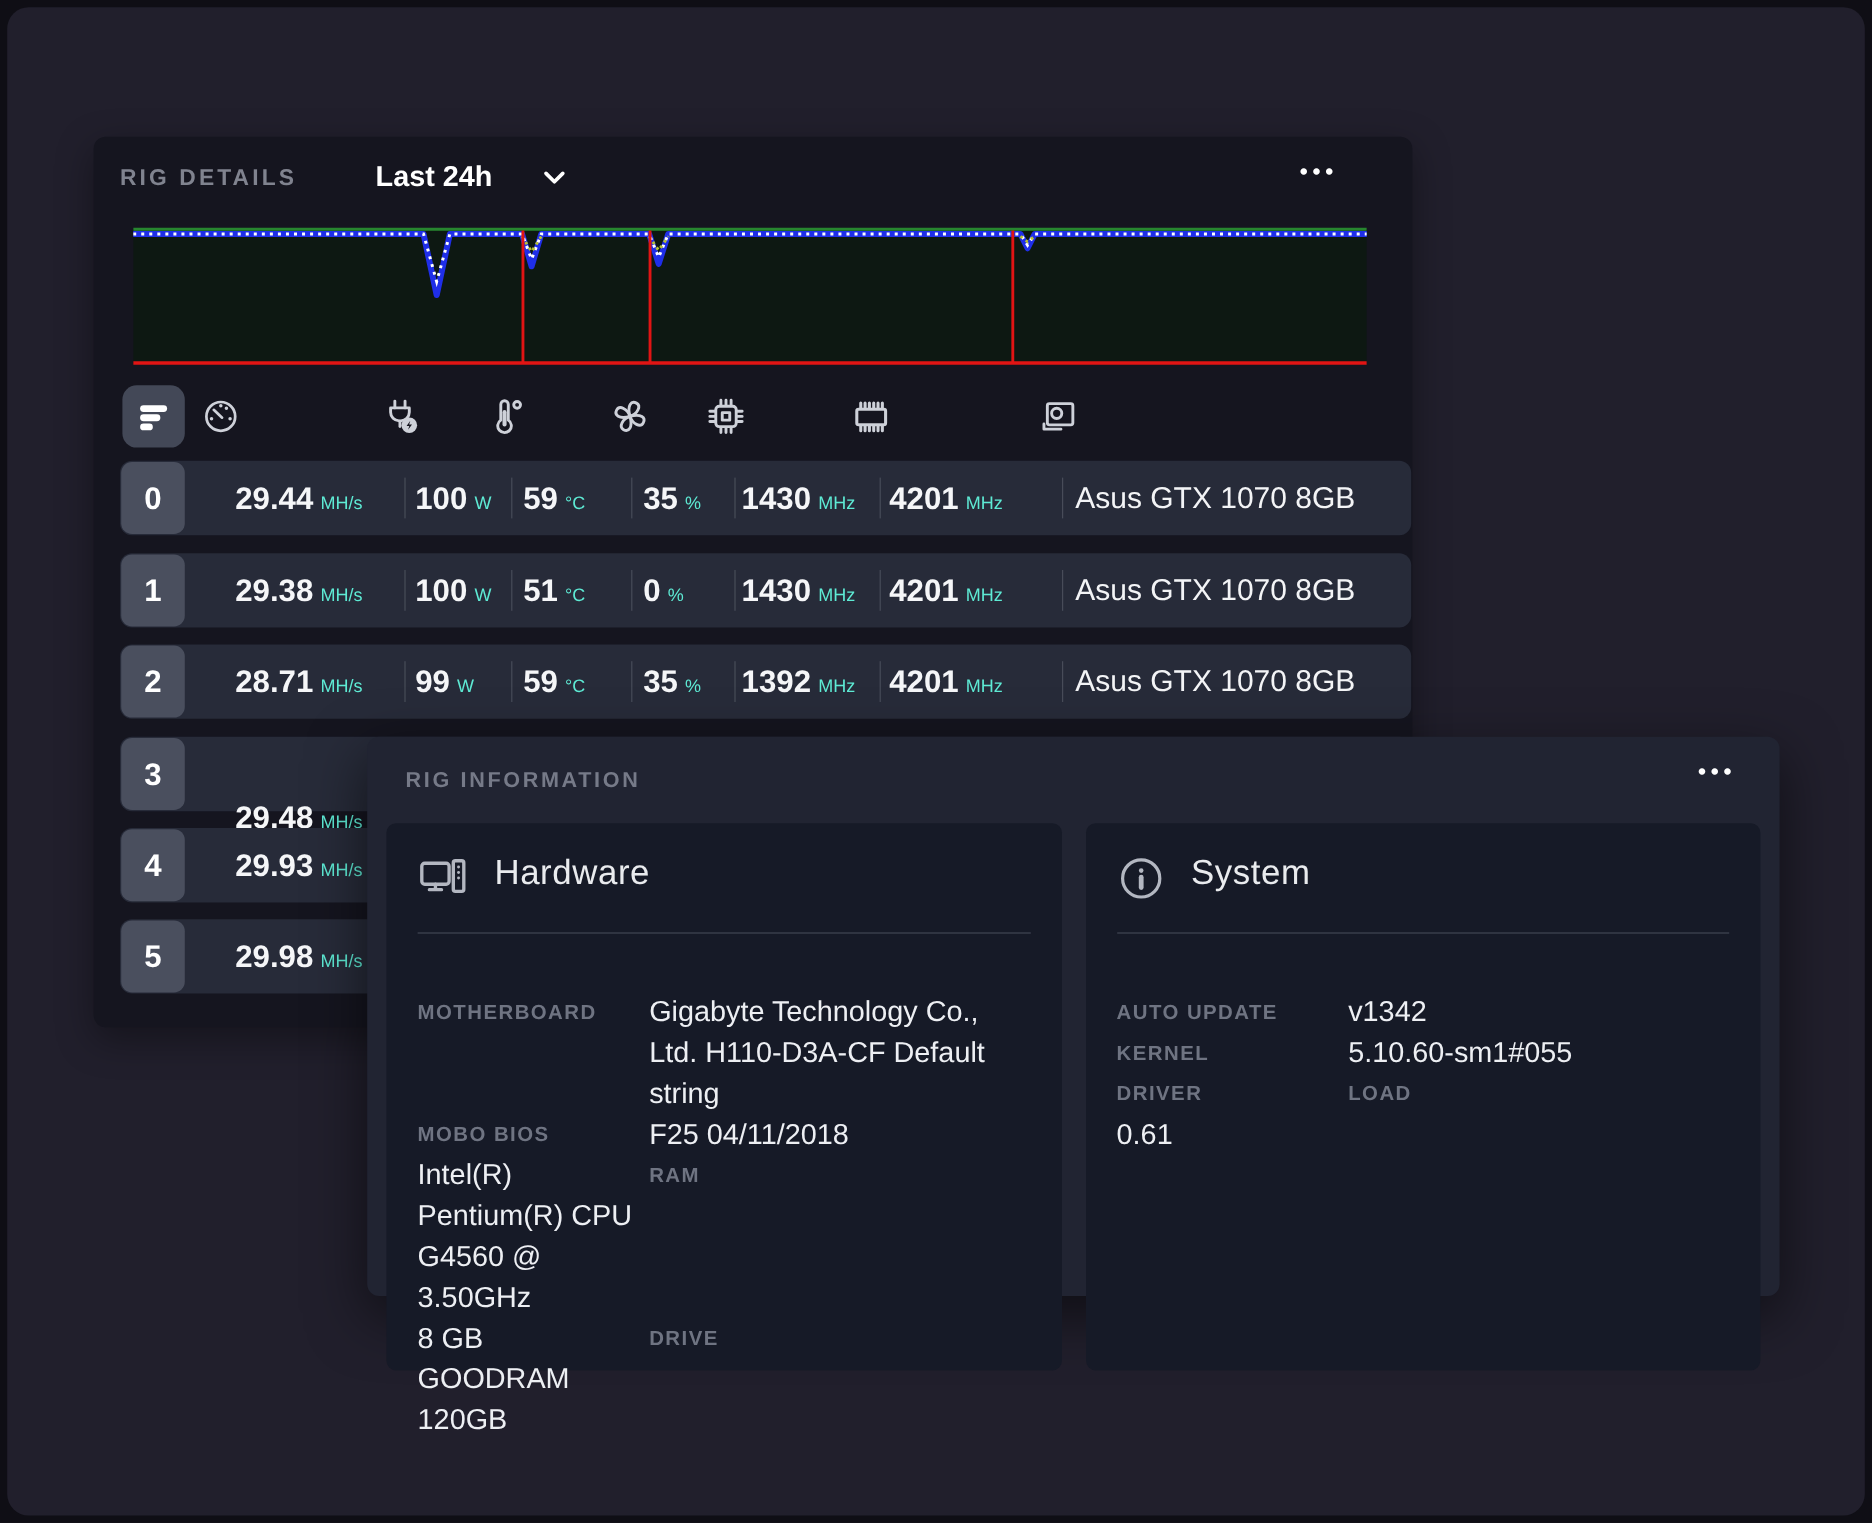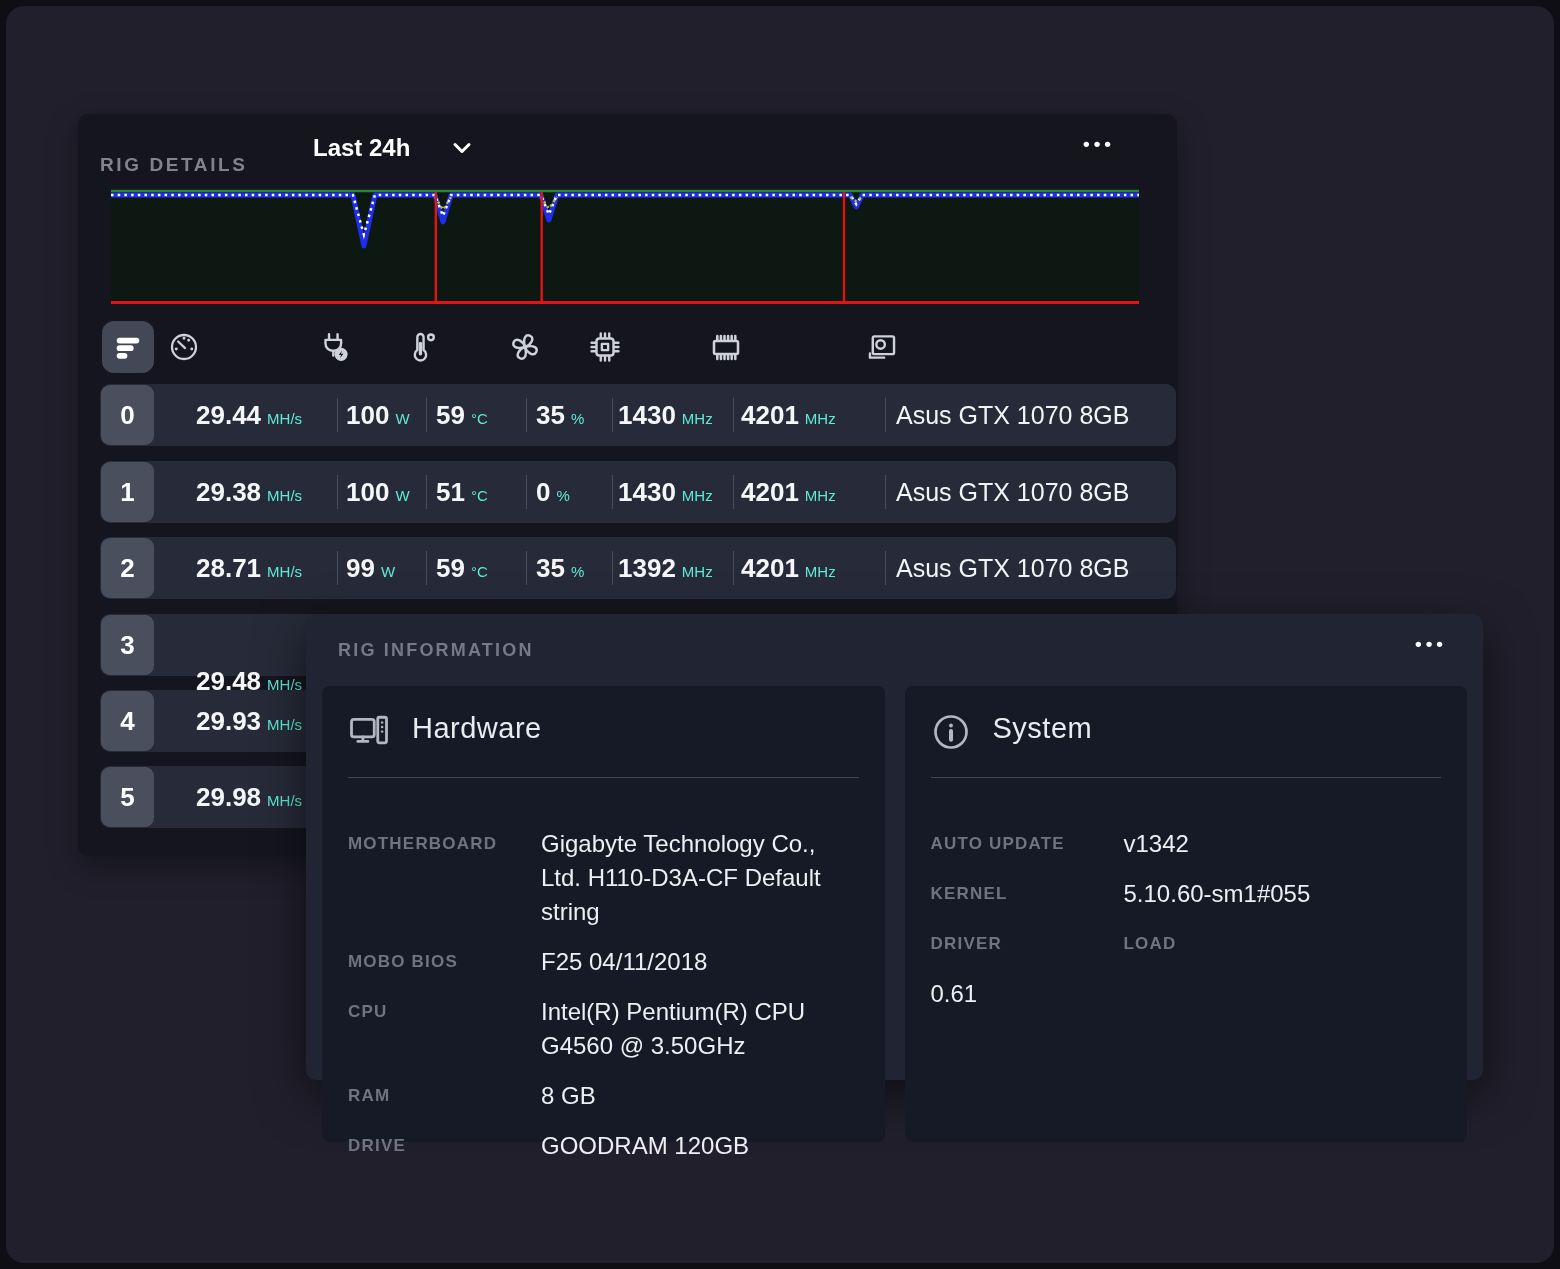--- a/index.html
+++ b/index.html
@@ -9,21 +9,21 @@
     -webkit-font-smoothing:antialiased;
   }
   .page{position:absolute;inset:6px;background:#211f2c;border-radius:18px}
 
   
   .panel-details{
     position:absolute;left:72px;top:108px;width:1099px;height:742px;
     background:#15151f;border-radius:10px;z-index:1;
     box-shadow:0 10px 30px rgba(0,0,0,.35);
   }
-  .pd-title{position:absolute;left:22px;top:40px;font-size:19px;font-weight:bold;
+  .pd-title{position:absolute;left:22px;top:24px;font-size:19px;font-weight:bold;
     letter-spacing:2.6px;color:#80838f;white-space:nowrap}
   .range-btn{position:absolute;left:231px;top:16px;display:flex;align-items:center;gap:38px;
     background:transparent;border:none;cursor:pointer;padding:4px}
   .range-label{font-size:24px;font-weight:bold;color:#ffffff;white-space:nowrap}
   .menu-dots{position:absolute;right:56px;top:18px;background:transparent;border:none;
     color:#ffffff;font-size:19px;letter-spacing:4px;cursor:pointer;font-weight:bold}
 
   .chart-wrap{position:absolute;left:33px;top:75px;width:1028px;height:118px}
   .chart-wrap svg{display:block;width:100%;height:100%}
 
@@ -54,21 +54,21 @@
     letter-spacing:2.2px;color:#767a88;white-space:nowrap}
   .pi-dots{position:absolute;right:30px;top:18px;background:transparent;border:none;
     color:#ffffff;font-size:19px;letter-spacing:4px;cursor:pointer;font-weight:bold}
   .cards{position:absolute;left:16px;right:16px;top:72px;display:flex;gap:20px}
   .card{flex:1;height:456px;background:#161a27;border-radius:8px;position:relative}
   .card-head{position:absolute;left:26px;top:26px;display:flex;align-items:flex-start;gap:22px}
   .card-head svg{stroke:#b3b7c1;fill:none;stroke-width:1.6;stroke-linecap:round;stroke-linejoin:round}
   .card-title{font-size:29px;color:#e9ebee;letter-spacing:.5px}
   .card-div{position:absolute;left:26px;right:26px;top:91px;height:1px;background:#424654}
   .fields{position:absolute;left:26px;right:24px;top:141px;display:grid;
-    grid-template-columns:193px 1fr;row-gap:16px}
+    grid-template-columns:193px 1fr;}
   .flabel{font-size:17px;font-weight:bold;letter-spacing:1.2px;color:#6f7482;line-height:34px}
   .fvalue{font-size:24px;color:#edeff3;line-height:34px}
 </style>
 </head>
 <body>
 
 <div class="page">
 
   <section class="panel-details">
     <div class="pd-title">RIG DETAILS</div>
@@ -274,21 +274,20 @@
               </svg>
           </span>
           <span class="card-title">Hardware</span>
         </div>
         <div class="card-div"></div>
         <div class="fields" id="fields-hardware">
             <div class="flabel">MOTHERBOARD</div>
             <div class="fvalue">Gigabyte Technology Co., Ltd. H110-D3A-CF Default string</div>
             <div class="flabel">MOBO BIOS</div>
             <div class="fvalue">F25 04/11/2018</div>
-            <div class="flabel">CPU</div>
             <div class="fvalue">Intel(R) Pentium(R) CPU G4560 @ 3.50GHz</div>
             <div class="flabel">RAM</div>
             <div class="fvalue">8 GB</div>
             <div class="flabel">DRIVE</div>
             <div class="fvalue">GOODRAM 120GB</div>
           </div>
       </div>
 
       <div class="card">
         <div class="card-head">

